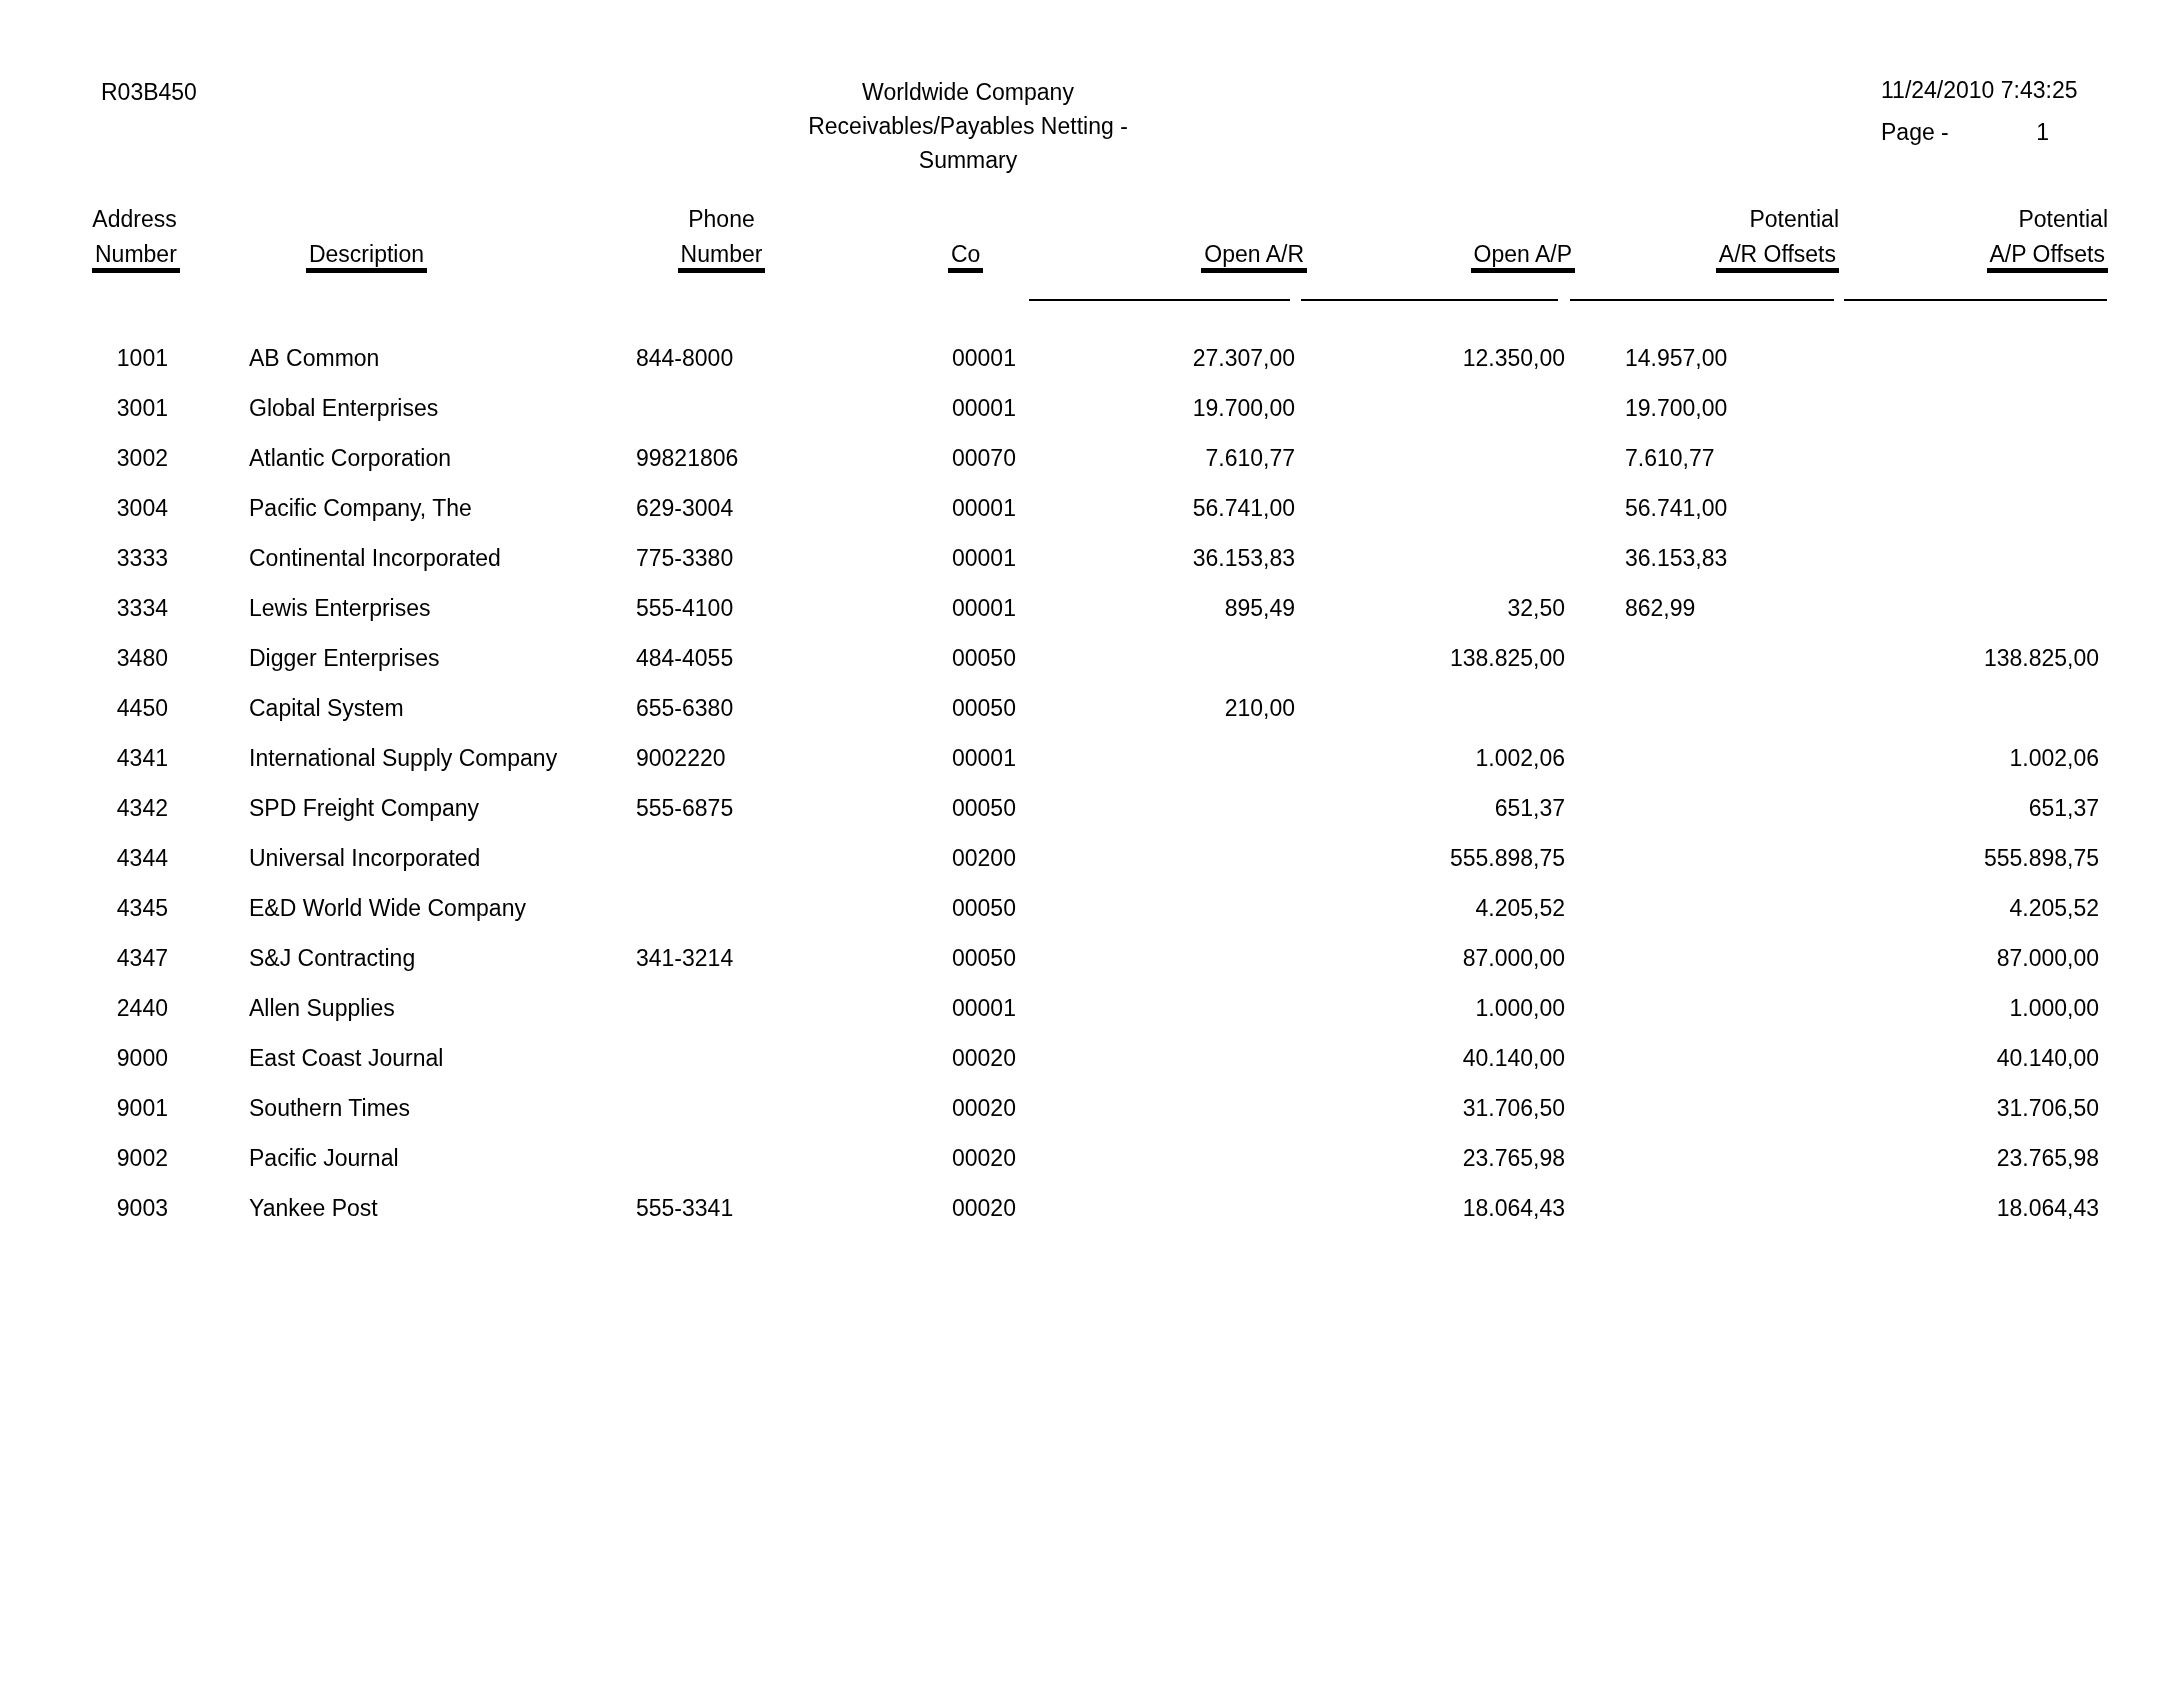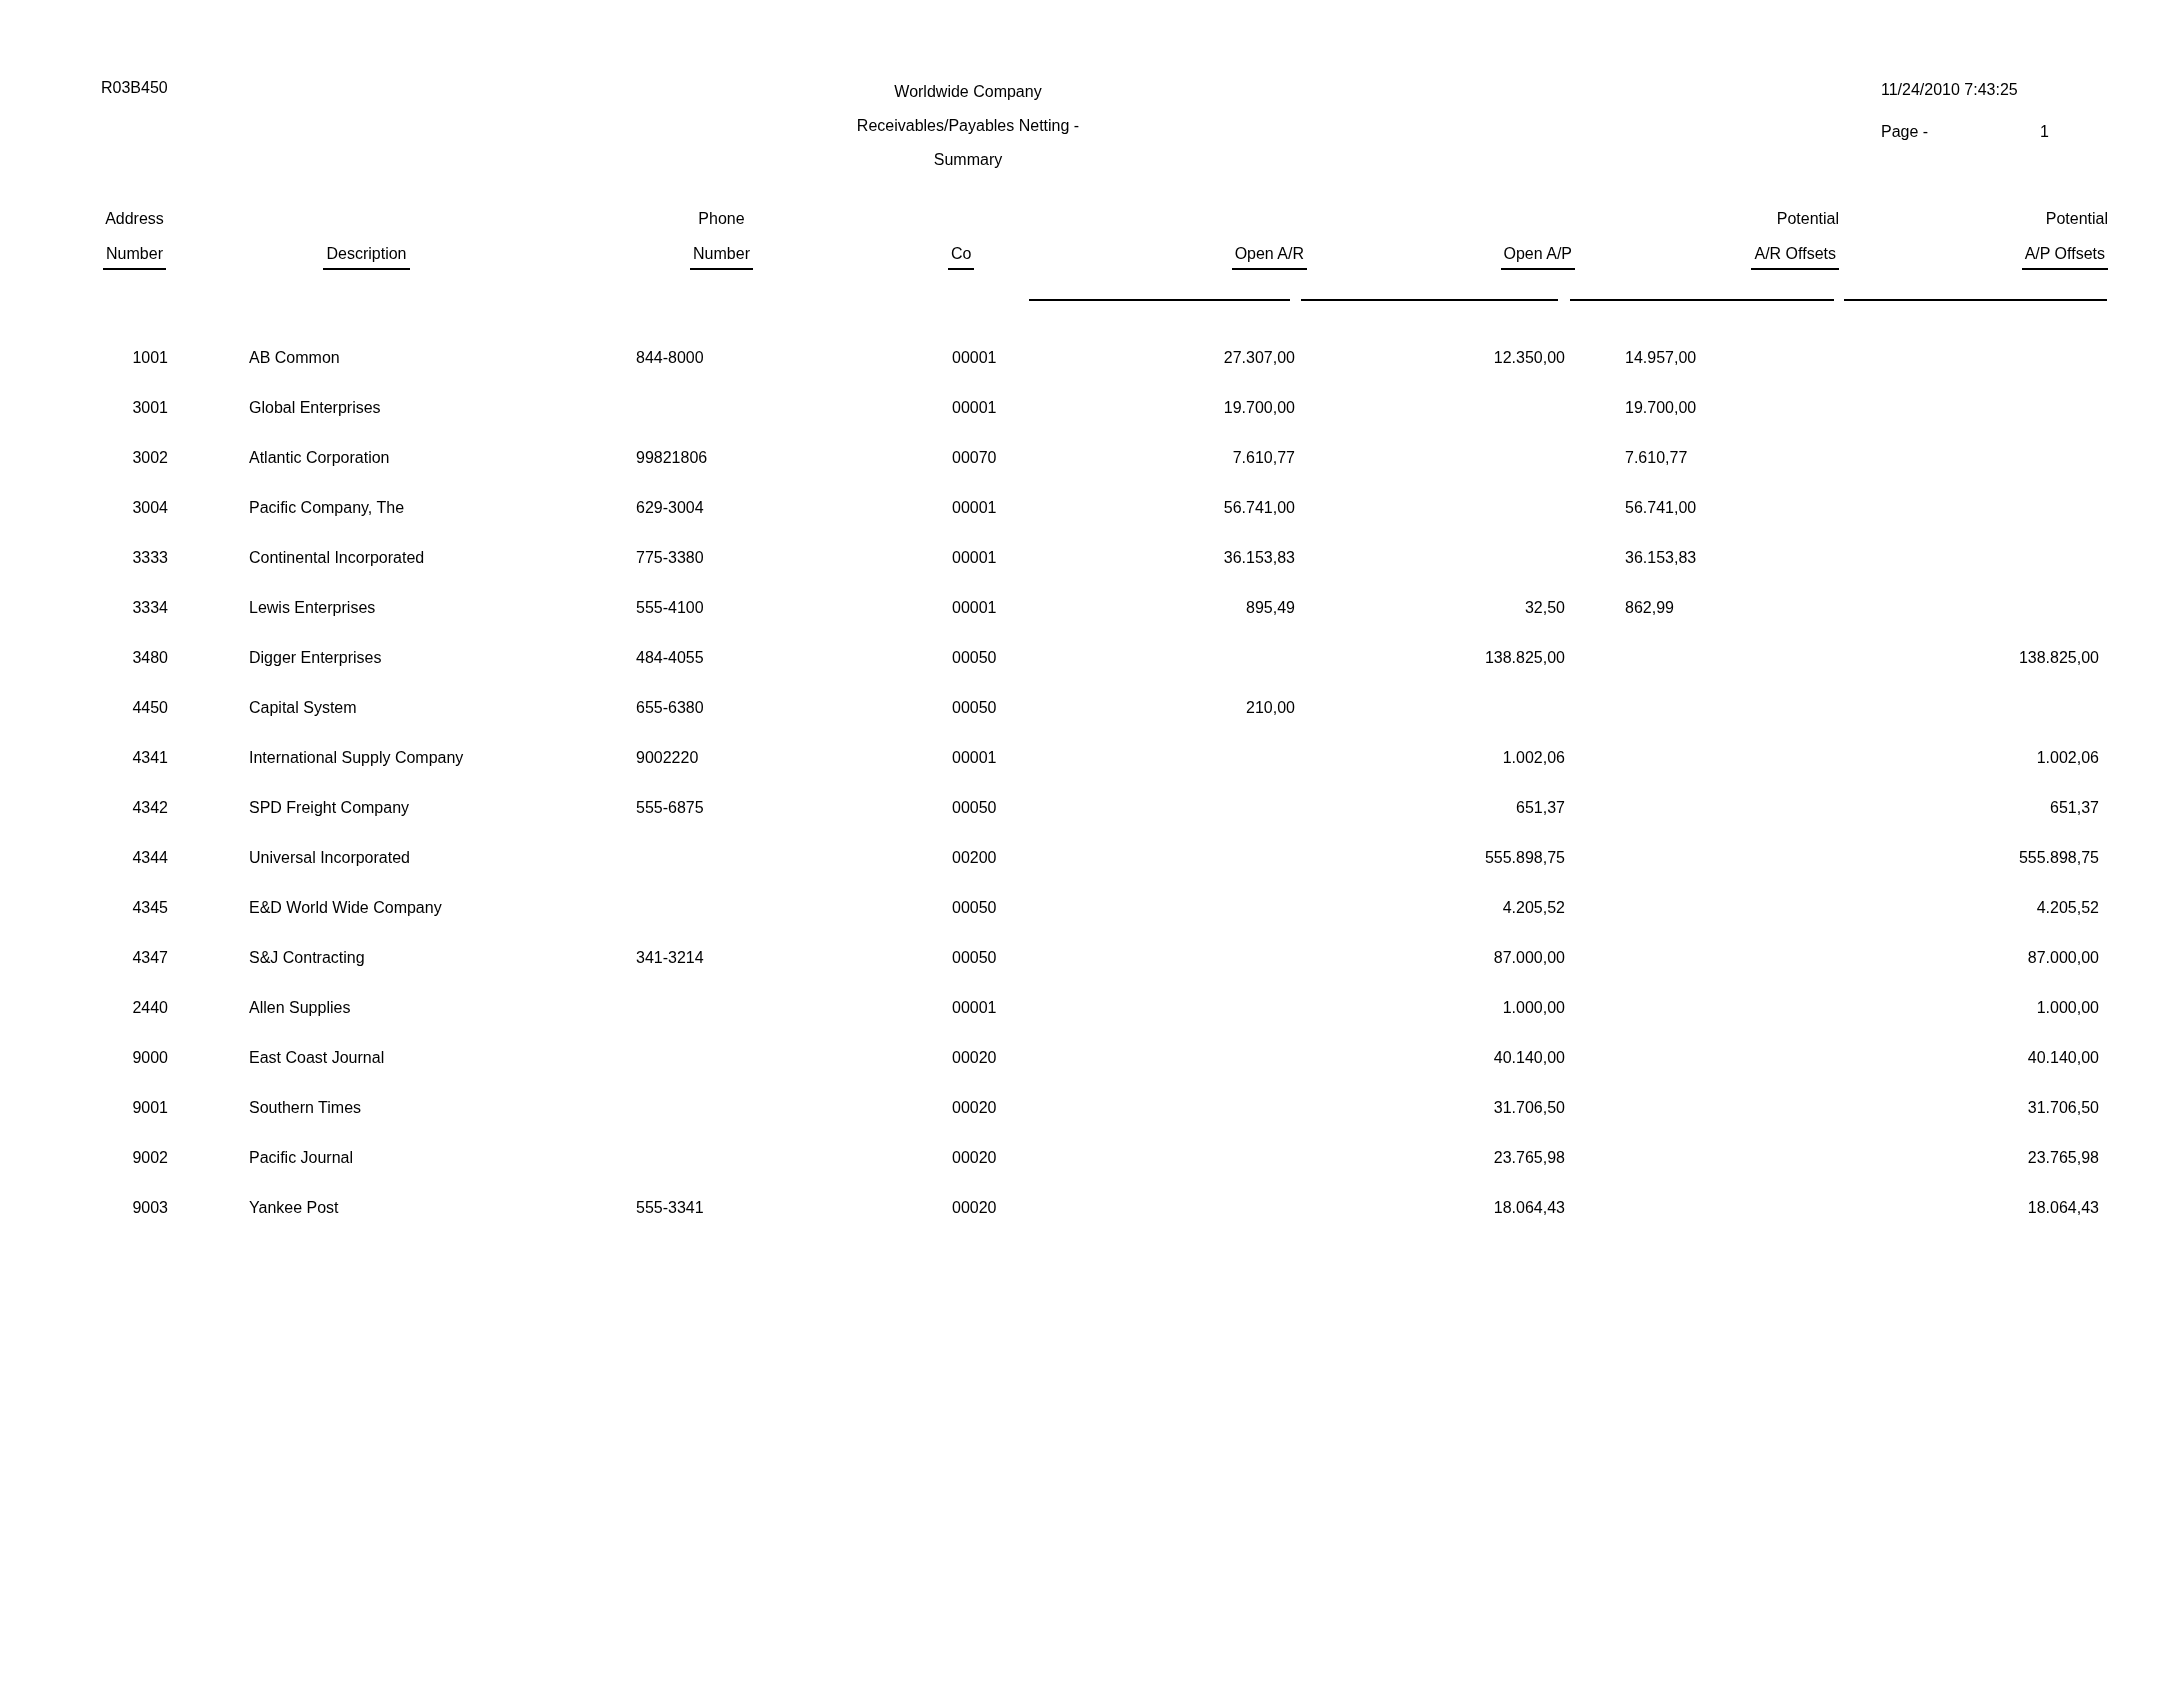--- a/index.html
+++ b/index.html
@@ -6,42 +6,42 @@
     margin: 0;
     padding: 0;
     background: #ffffff;
   }
   .page {
     position: relative;
     width: 2178px;
     height: 1683px;
     background: #ffffff;
     font-family: "Liberation Sans", sans-serif;
-    font-size: 16px;
+    font-size: 23px;
     color: #000000;
     overflow: hidden;
   }
   .abs { position: absolute; white-space: nowrap; }
 
   
   #report-id { left: 101px; top: 79px; }
   .hdr-center {
     left: 770px; top: 75px; width: 396px;
     text-align: center; line-height: 34px;
   }
   .hdr-right { left: 1881px; top: 79px; width: 168px; line-height: 22px; }
   .page-line { display: flex; justify-content: space-between; margin-top: 20px; }
 
   
   .col-head { top: 202px; line-height: 34px; }
   .col-head .l1 { height: 34px; }
   .col-head .l2 { height: 34px; }
   .ul {
     display: inline-block;
-    border-bottom: 2px solid #000000;
+    border-bottom: 5px solid #000000;
     padding: 0 3px 4px 3px;
     line-height: 20px;
     margin-top: 8px;
   }
   .h-address     { left: 92px;   width: 85px;  text-align: center; }
   .h-description { left: 297px;  width: 139px; text-align: center; }
   .h-phone       { left: 666px;  width: 111px; text-align: center; }
   .h-co          { left: 948px;  width: 59px;  text-align: left; }
   .h-open_ar     { left: 1101px; width: 206px; text-align: right; }
   .h-open_ap     { left: 1369px; width: 206px; text-align: right; }

